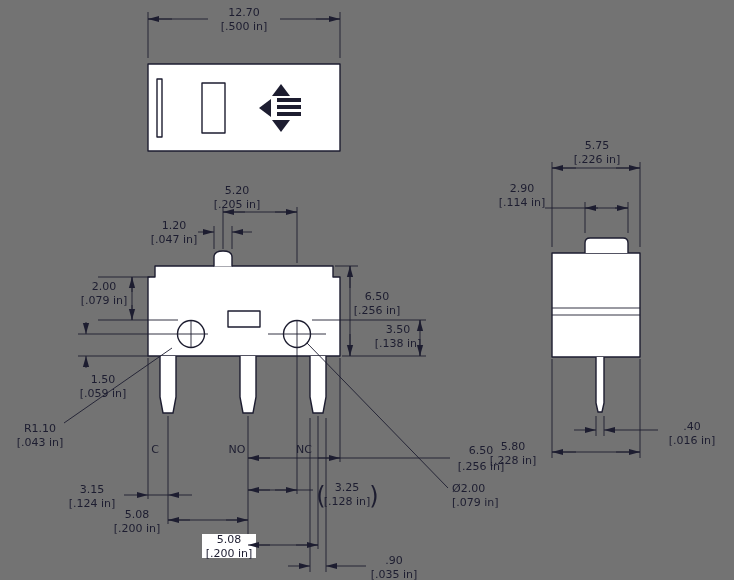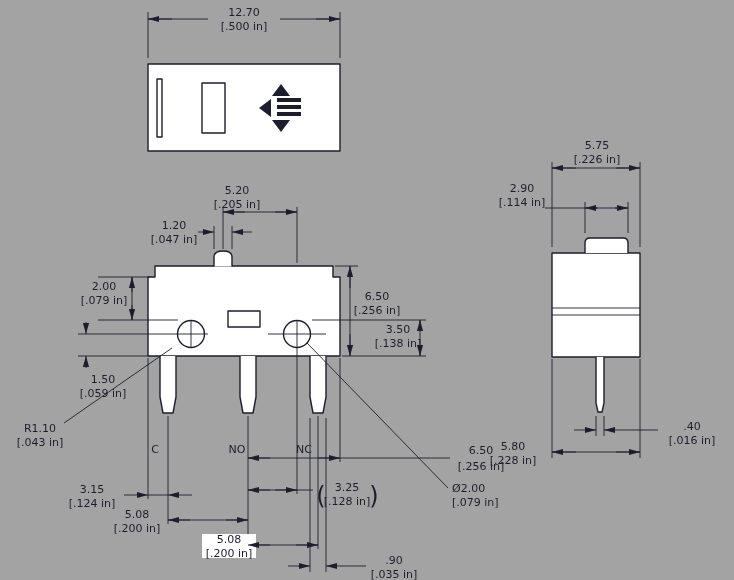--- a/index.html
+++ b/index.html
@@ -1,16 +1,16 @@
 <!DOCTYPE html>
 <html><head>
 <meta charset="utf-8">
 <style>
   html,body{margin:0;padding:0;background:#ffffff;width:734px;height:580px;overflow:hidden;}
-  .canvas{width:734px;height:580px;background:#a3a3a3;text-align:center;}
+  .canvas{width:734px;height:580px;background:#737373;text-align:center;}
   svg text{font-family:"DejaVu Sans","Liberation Sans",sans-serif;font-size:11px;fill:#1d1d30;}
   svg text.paren{font-size:24px;}
   .part{fill:#ffffff;stroke:#1d1d30;stroke-width:1.4;stroke-linejoin:round;}
   .thin{fill:none;stroke:#1d1d30;stroke-width:0.9;}
   .solid{fill:#1d1d30;stroke:none;}
   .bg{fill:#ffffff;stroke:none;}
 </style>
 </head>
 <body>
 

